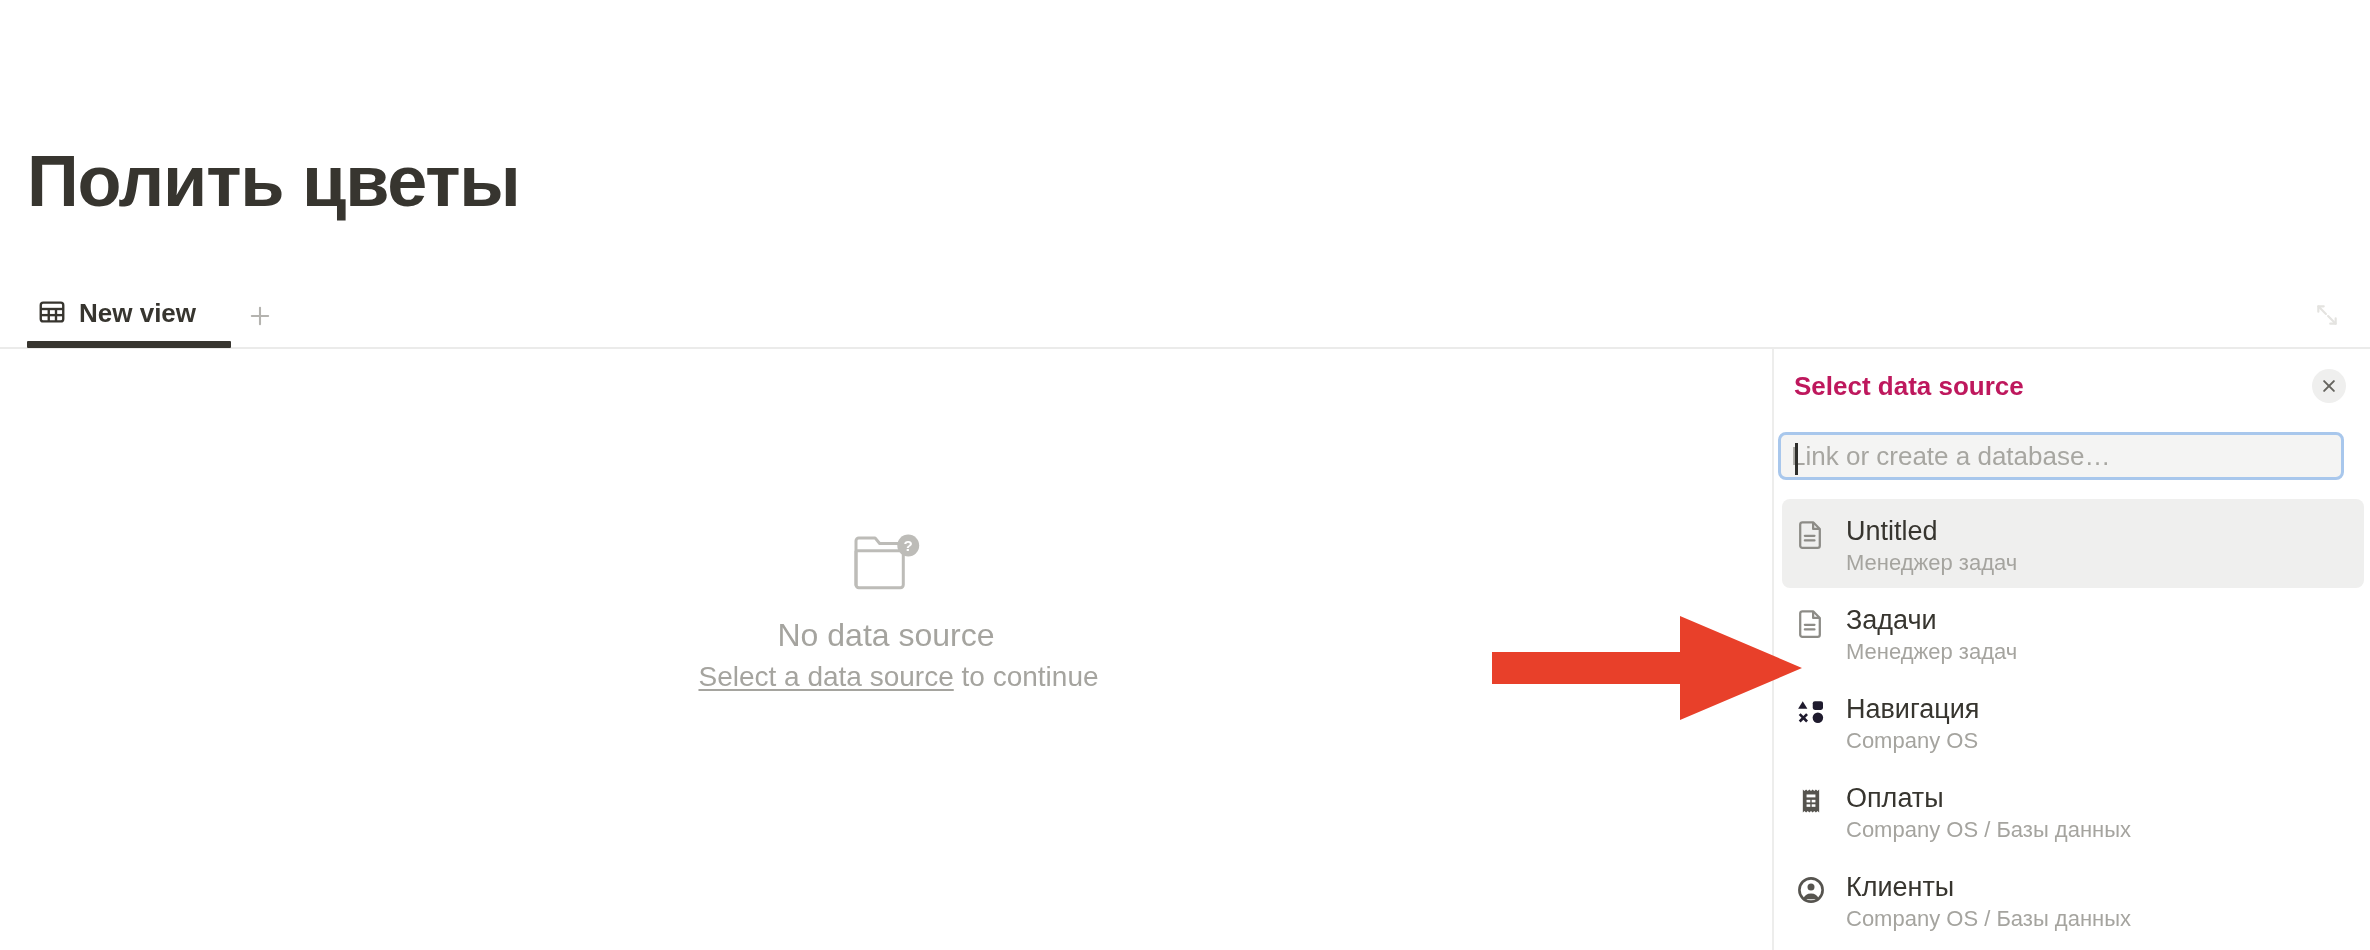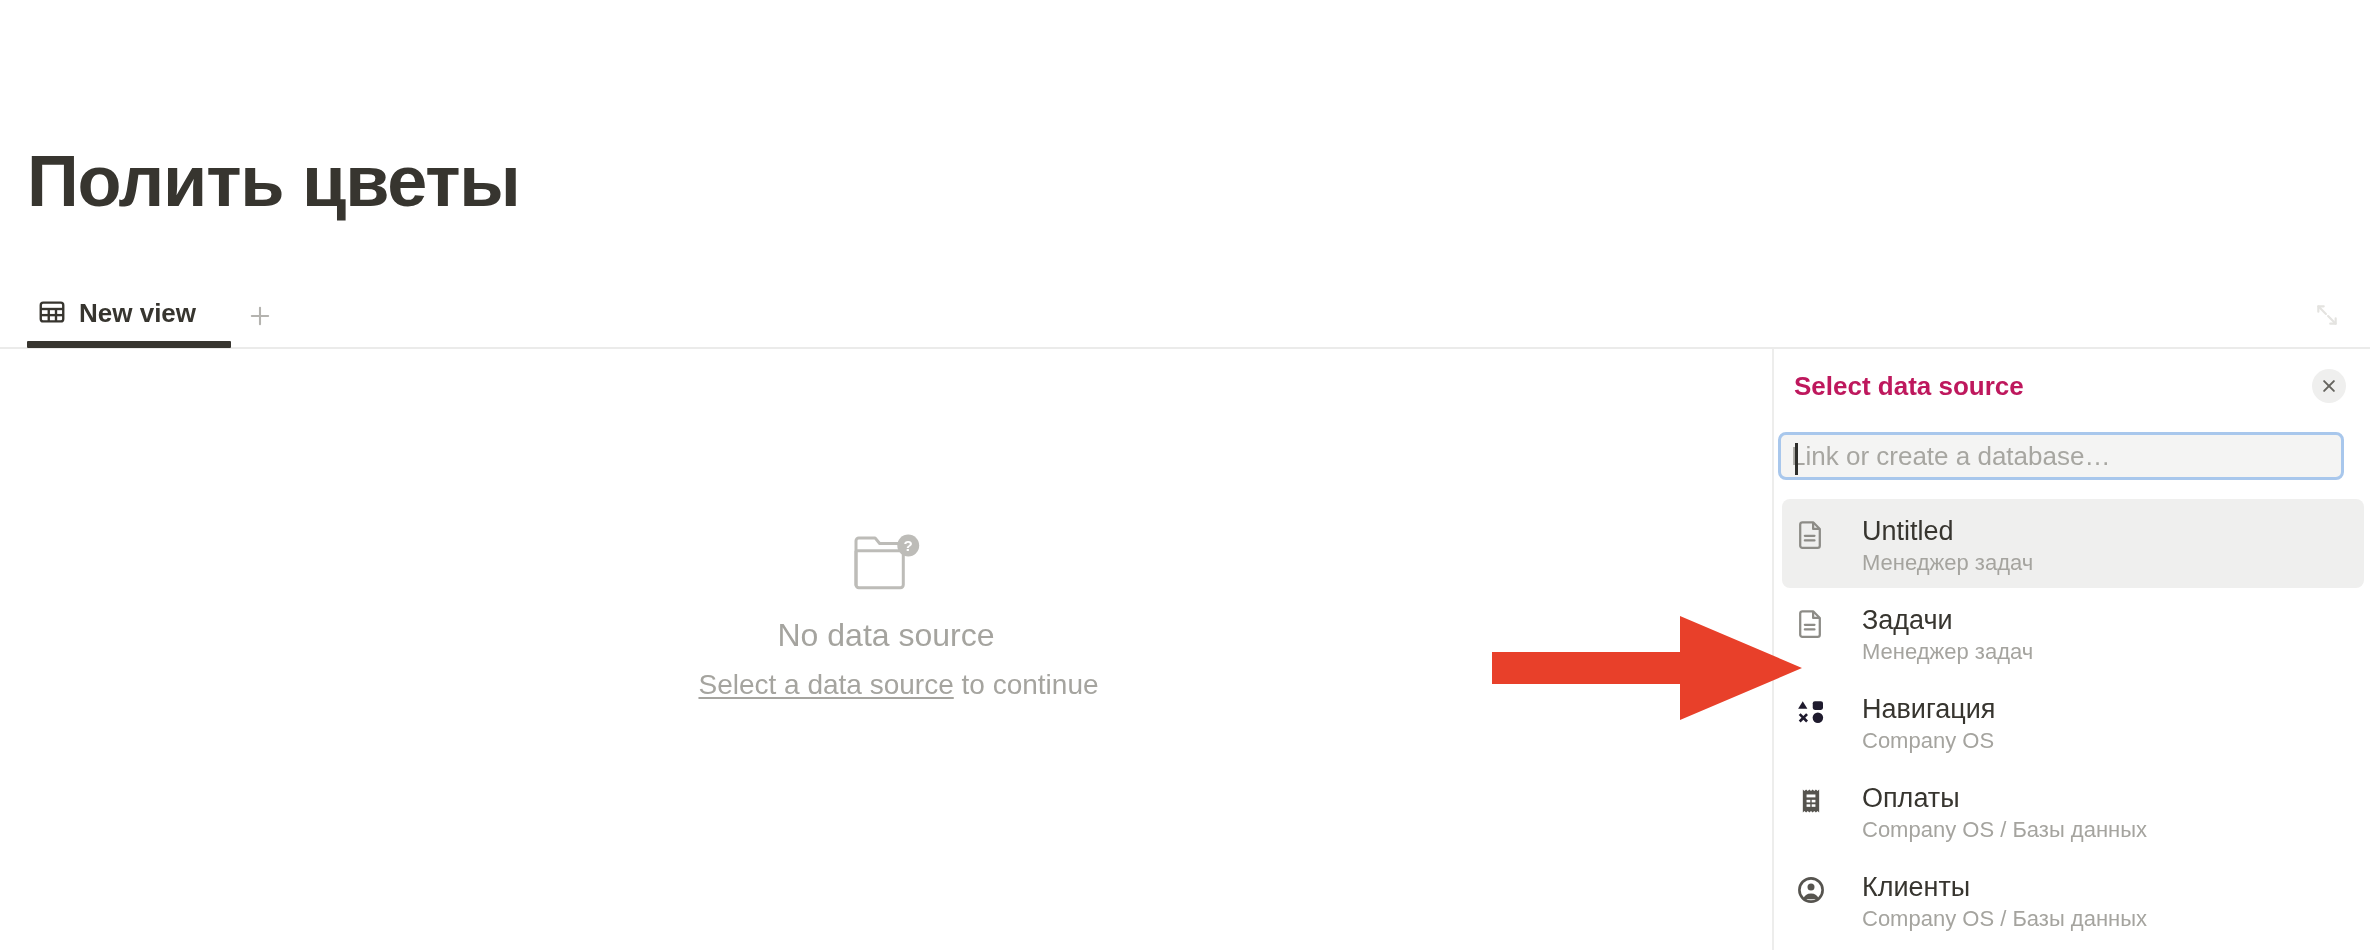--- a/index.html
+++ b/index.html
@@ -120,21 +120,21 @@
   .empty-icon {
     width: 72px;
     height: 60px;
     color: #bdbcb8;
     margin-bottom: 24px;
   }
   .empty-title {
     font-size: 32px;
     color: #a5a49f;
     line-height: 40px;
-    margin-bottom: 12px;
+    margin-bottom: 4px;
   }
   .empty-sub {
     font-size: 28px;
     color: #a5a49f;
     line-height: 36px;
     white-space: nowrap;
   }
   .empty-sub .link {
     text-decoration: underline;
     text-underline-offset: 3px;
@@ -227,21 +227,21 @@
     position: absolute;
     left: 0;
     top: 150px;
     width: 598px;
     bottom: 0;
     padding: 0 8px;
   }
   .result-row {
     display: flex;
     align-items: flex-start;
-    gap: 34px;
+    gap: 18px;
     height: 89px;
     padding: 15px 12px 0 12px;
     border-radius: 8px;
     cursor: pointer;
   }
   .result-row.active { background: #efefee; }
 
   .result-icon {
     width: 34px;
     height: 34px;

